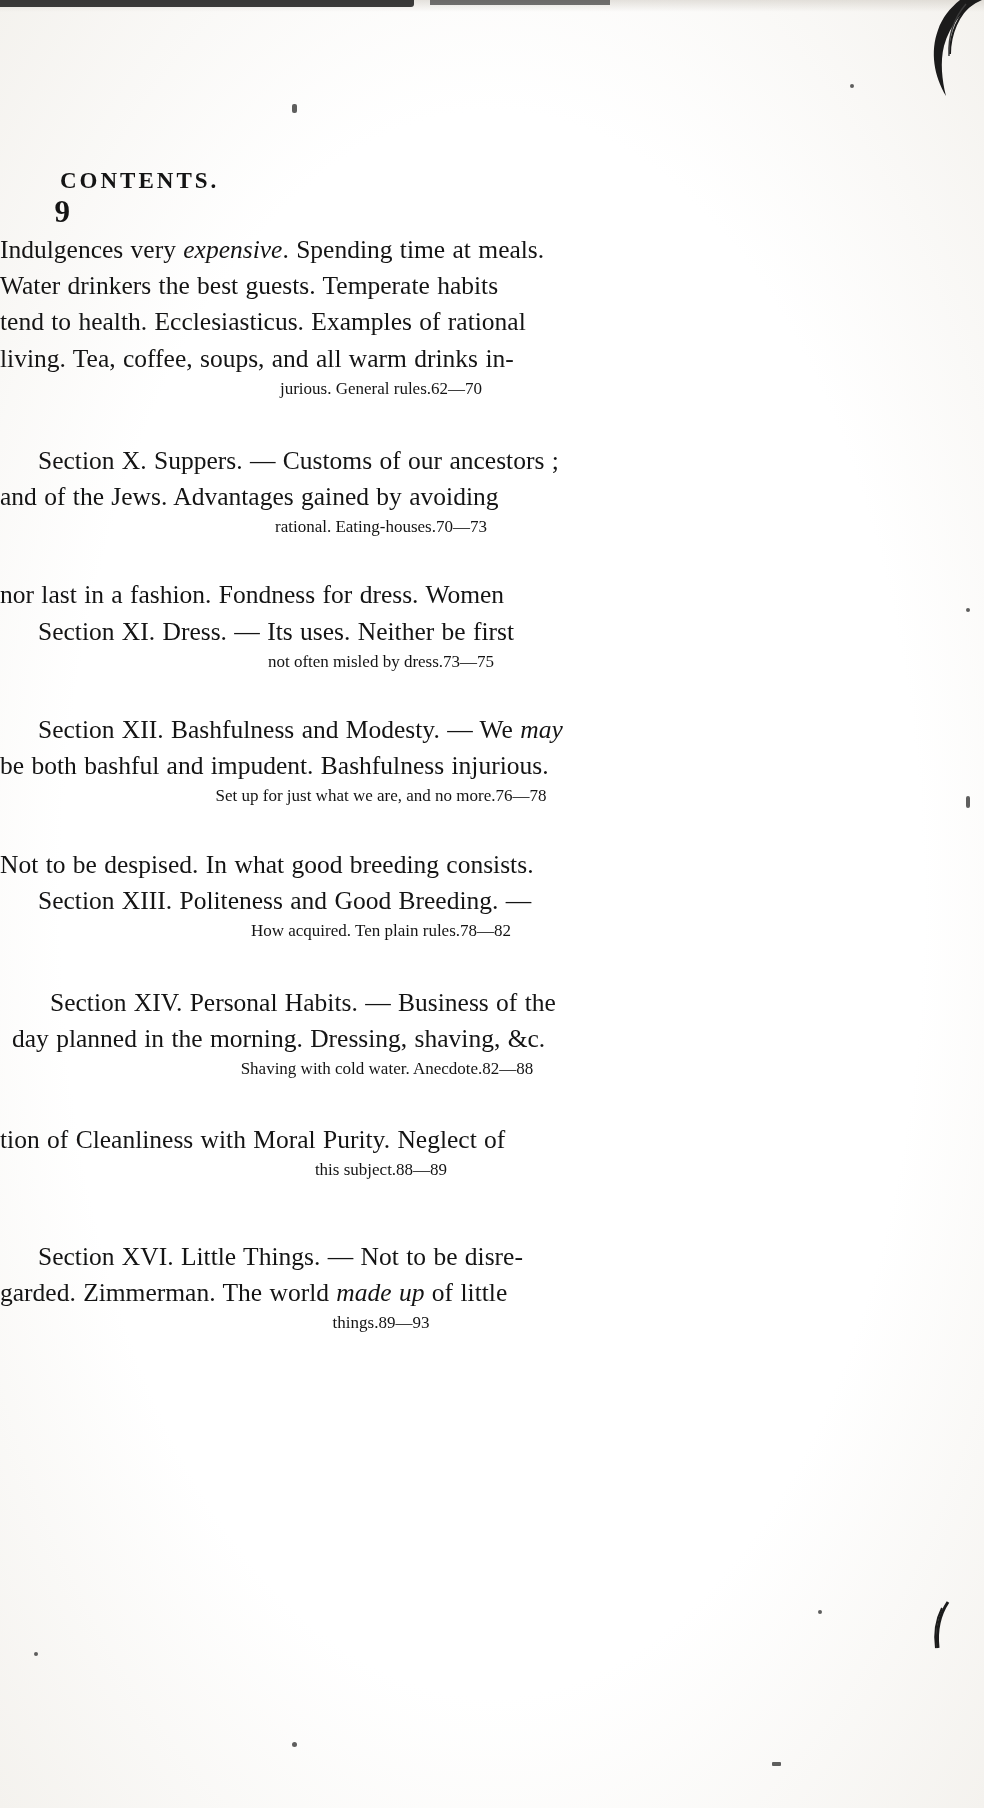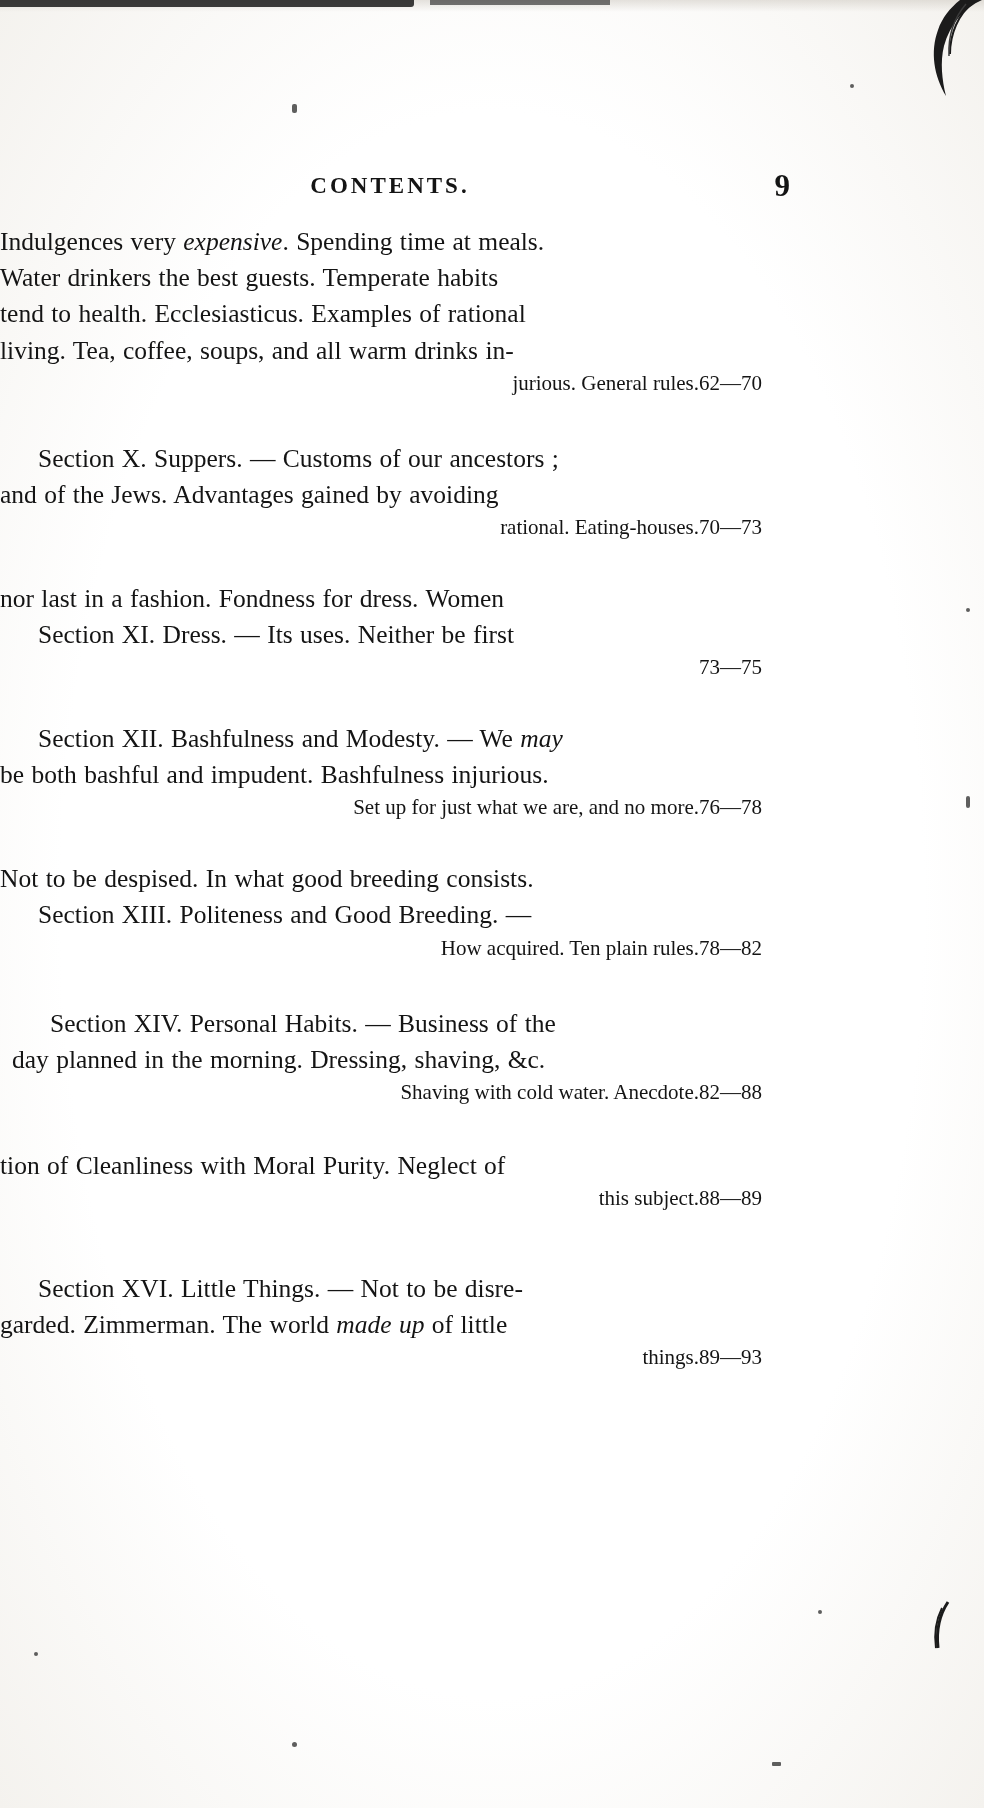--- a/index.html
+++ b/index.html
@@ -67,21 +67,22 @@
     width: 984px;
     height: 1808px;
   }
 
   .header {
     position: absolute;
     left: 0;
     top: 168px;
     width: 790px;
     display: flex;
-    align-items: center;
+    align-items: flex-start;
+    flex-direction: column;
   }
   .header-title {
     flex: 1;
     text-align: center;
     font-family: "Liberation Serif", serif;
     font-size: 23px;
     letter-spacing: 3px;
     font-weight: 700;
     padding-left: 60px;
   }
@@ -89,21 +90,21 @@
     width: 70px;
     text-align: right;
     font-size: 31px;
     font-weight: 700;
     font-family: "Liberation Serif", serif;
   }
 
   .body-col {
     position: absolute;
     left: 0px;
-    top: 224px;
+    top: 232px;
     width: 790px;
   }
 
   .entry {
     margin-bottom: 28px;
     position: relative;
   }
   .entry p {
     margin: 0;
     font-size: 25.5px;
@@ -117,23 +118,23 @@
     display: inline-block;
     width: 38px;
   }
   .it { font-style: italic; }
   .pages {
     font-variant-numeric: lining-nums;
     white-space: nowrap;
   }
   .tail {
     display: flex;
-    justify-content: flex-end;
+    justify-content: center;
     align-items: baseline;
-    font-size: 21px;
+    font-size: 17px;
     line-height: 1.42;
   }
   .tail .tail-text { white-space: nowrap; }
   .tail .pages { padding-right: 28px; }
 
   
   .speck {
     position: absolute;
     background: #2a2a2a;
     border-radius: 50%;
@@ -198,20 +199,21 @@
       <div class="tail">
         <span class="tail-text">rational.   Eating-houses.</span>
         <span class="pages">70—73</span>
       </div>
     </div>
 
     <div class="entry" style="margin-top:38px;">
       <p>nor  last  in  a  fashion.    Fondness  for  dress.    Women</p>
       <p><span class="indent"></span><span>Section  XI.    Dress. — Its  uses.   Neither  be  first</span></p>
       <div class="tail">
+        <span class="tail-text">not often misled by dress.</span>
         <span class="pages">73—75</span>
       </div>
     </div>
 
     <div class="entry" style="margin-top:38px;">
       <p><span class="indent"></span><span>Section  XII.    Bashfulness and Modesty. — We </span><span class="it">may</span></p>
       <p>be  both bashful  and  impudent.   Bashfulness injurious.</p>
       <div class="tail">
         <span class="tail-text">Set up for just what we are, and no more.</span>
         <span class="pages">76—78</span>

